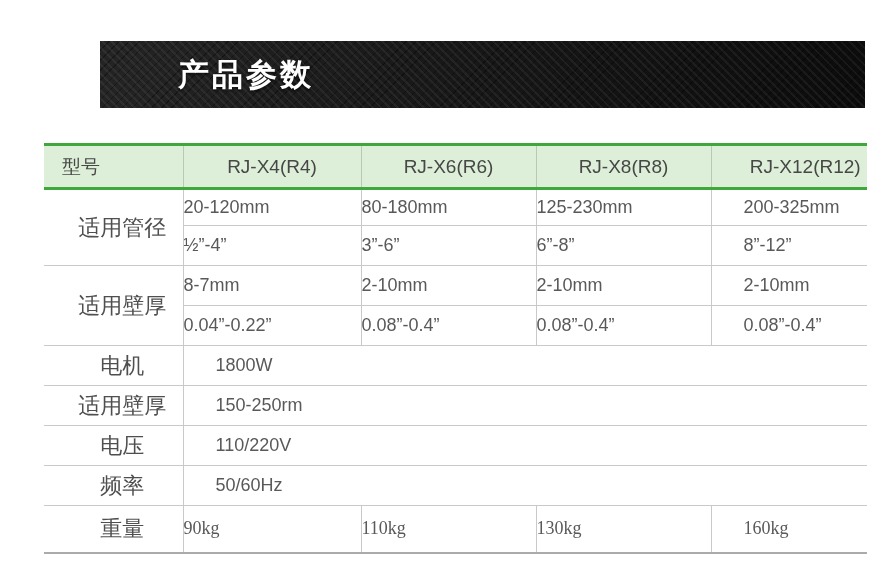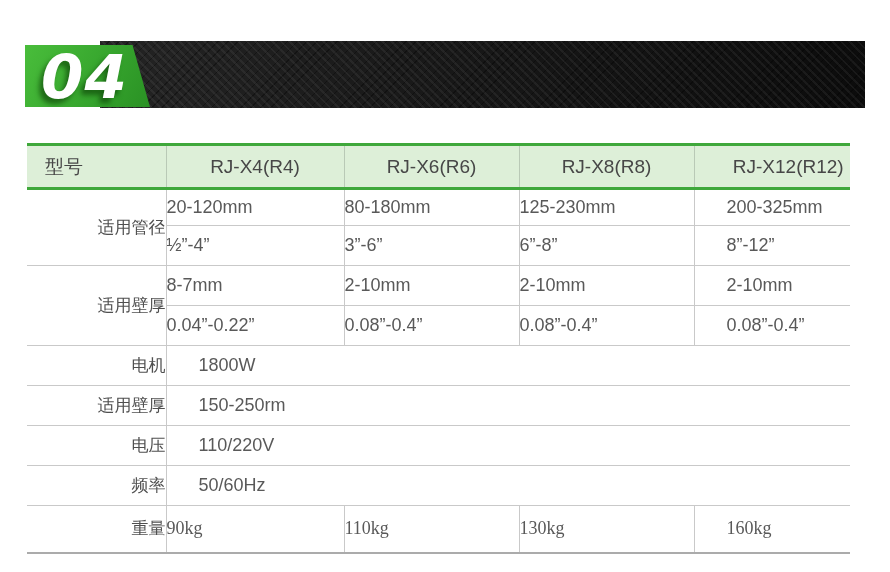--- a/index.html
+++ b/index.html
@@ -32,21 +32,21 @@
   }
   .banner-title {
     position:absolute; left:178px; top:41px; height:67px; z-index:3;
     display:flex; align-items:center;
     font-size:31px; font-weight:700; color:#ffffff; letter-spacing:3px;
     text-shadow:0 2px 3px rgba(0,0,0,0.6);
   }
 
   
   table.spec {
-    position:absolute; left:27px; top:143px; width:823px;
+    position:absolute; left:44px; top:143px; width:823px;
     border-collapse:collapse; table-layout:fixed;
     font-size:18px; color:#595959;
   }
   .spec col.c0 { width:139px; }
   .spec col.c1 { width:178px; }
   .spec col.c2 { width:175px; }
   .spec col.c3 { width:175px; }
   .spec col.c4 { width:156px; }
 
   .spec th, .spec td {
@@ -64,32 +64,30 @@
     border-left-color:#b9c9b6; border-right-color:#b9c9b6;
   }
   .spec thead th:first-child { text-align:left; padding-left:18px; }
 
   .spec tbody tr { height:40px; }
   .spec tbody tr.r-first { height:37px; }
   .spec tbody tr.r-last  { height:47px;font-family:Liberation Serif, serif; }
   .spec tbody tr.r-last td { border-bottom:2px solid #ababab; }
 
   .spec td.lbl {
-    text-align:right; padding-left:18px; color:#4f4f4f; font-size:17px;
+    text-align:center; padding-left:18px; color:#4f4f4f; font-size:22px;
   }
 </style>
 </head>
 <body>
 
 <div class="page">
 
   <div class="banner"></div>
-  <div class="badge">
-    <span class="badge-num">04</span>
-  </div>
+  <h1 class="banner-title">产品参数</h1>
 
   <table class="spec">
     <colgroup>
       <col class="c0">
         <col class="c1">
         <col class="c2">
         <col class="c3">
         <col class="c4">
     </colgroup>
     <thead>

